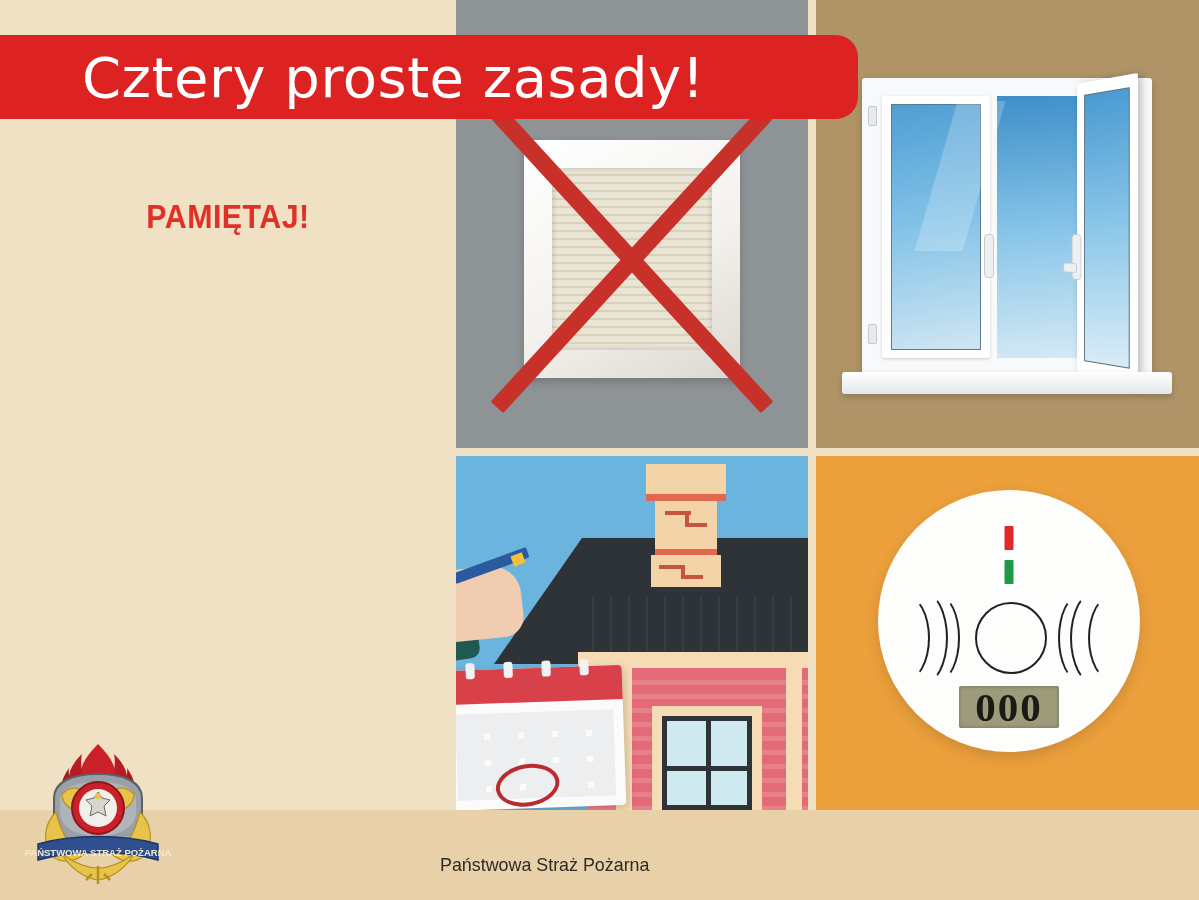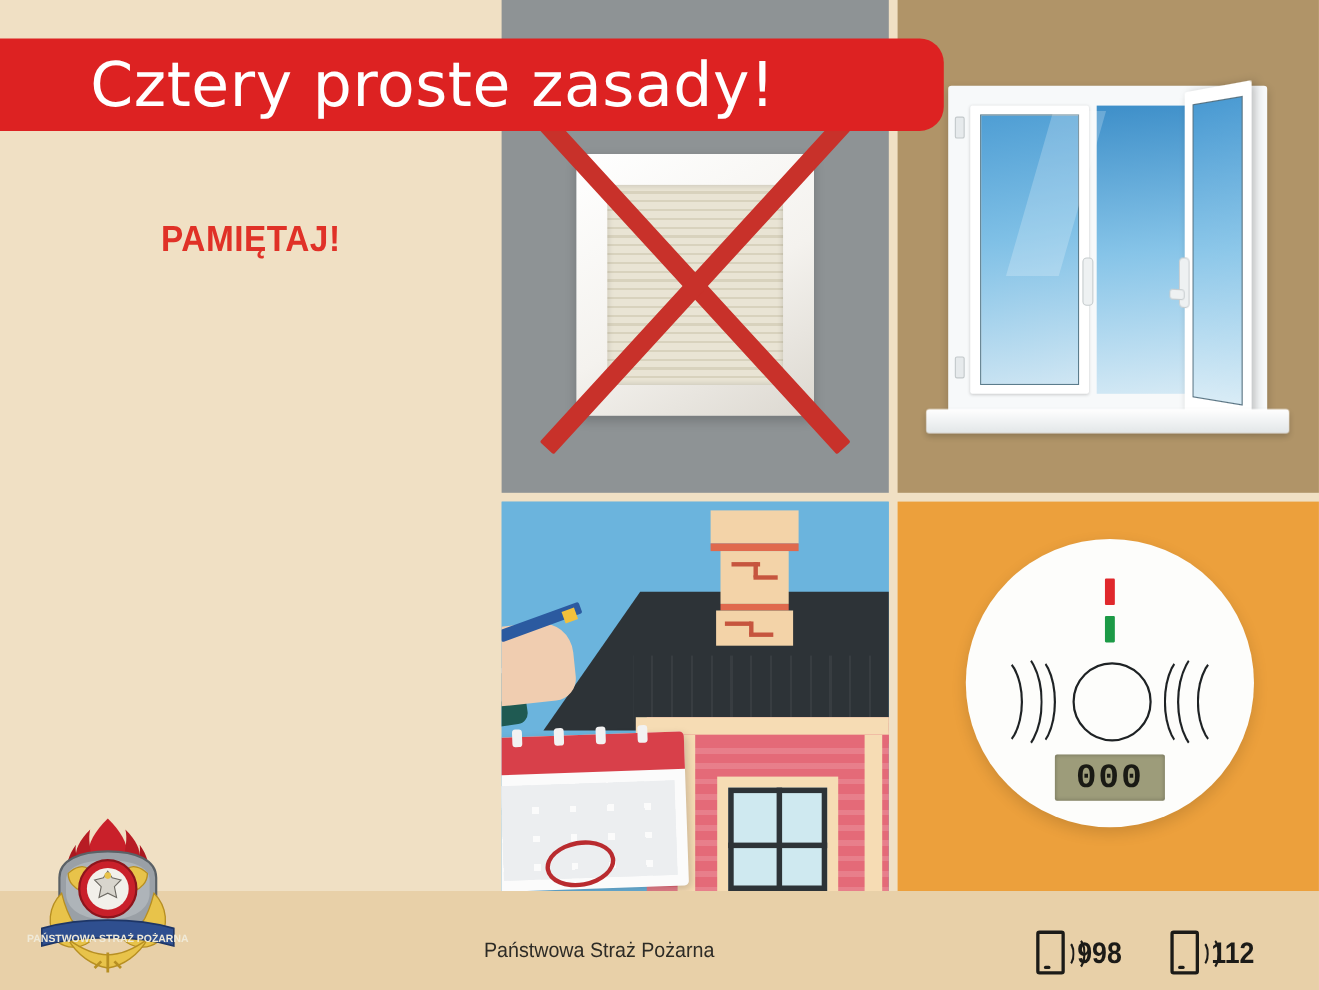--- a/index.html
+++ b/index.html
@@ -190,21 +190,21 @@
     border:2px solid #1e2224;border-radius:50%;
   }
   .wave{position:absolute;border:2px solid #1e2224;border-radius:50%;}
   .lcd{
     position:absolute;left:50%;top:196px;width:100px;height:42px;margin-left:-50px;
     background:#9d9c7a;border-radius:2px;
     display:flex;align-items:center;justify-content:center;
     box-shadow:inset 0 0 4px rgba(0,0,0,.3);
   }
   .lcd-text{
-    font-family:Liberation Mono, monospace;font-size:31px;font-weight:bold;
+    font-family:Liberation Serif, serif;font-size:41px;font-weight:bold;
     color:#1a1a14;letter-spacing:2px;
   }
 
   
   .footer{
     position:absolute;left:0;top:810px;width:1199px;height:90px;
     background:#e8d0a8;z-index:30;
   }
   .footer-org{
     position:absolute;left:440px;top:44px;
@@ -329,36 +329,20 @@
   <div class="title-banner">
     <div class="title-text">Cztery proste zasady!</div>
   </div>
 
   <div class="copy">
     <div class="remember">PAMIĘTAJ!</div>
   </div>
 
   <div class="footer">
     <div class="footer-org">Państwowa Straż Pożarna</div>
-    <div class="phones">
-      <div class="phone">
-        <div class="ph-icon">
-          <div class="ph-wave" style="left:18px;top:6px;width:10px;height:20px;"></div>
-          <div class="ph-wave" style="left:22px;top:2px;width:16px;height:28px;"></div>
-        </div>
-        <span class="phone-num">998</span>
-      </div>
-      <div class="phone">
-        <div class="ph-icon">
-          <div class="ph-wave" style="left:18px;top:6px;width:10px;height:20px;"></div>
-          <div class="ph-wave" style="left:22px;top:2px;width:16px;height:28px;"></div>
-        </div>
-        <span class="phone-num">112</span>
-      </div>
-    </div>
   </div>
 
   <div class="logo">
     <svg viewBox="0 0 152 152" width="152" height="152">
 
       <path d="M76 6 C64 18 58 28 58 40 L94 40 C94 28 88 18 76 6 Z" fill="#c9202a"></path>
       <path d="M60 16 C50 26 46 34 47 44 L62 44 C60 34 58 24 60 16 Z" fill="#b71c24"></path>
       <path d="M92 16 C102 26 106 34 105 44 L90 44 C92 34 94 24 92 16 Z" fill="#b71c24"></path>
       <path d="M47 30 C40 40 38 48 40 54 L52 52 C48 44 46 36 47 30 Z" fill="#a9181f"></path>
       <path d="M105 30 C112 40 114 48 112 54 L100 52 C104 44 106 36 105 30 Z" fill="#a9181f"></path>

